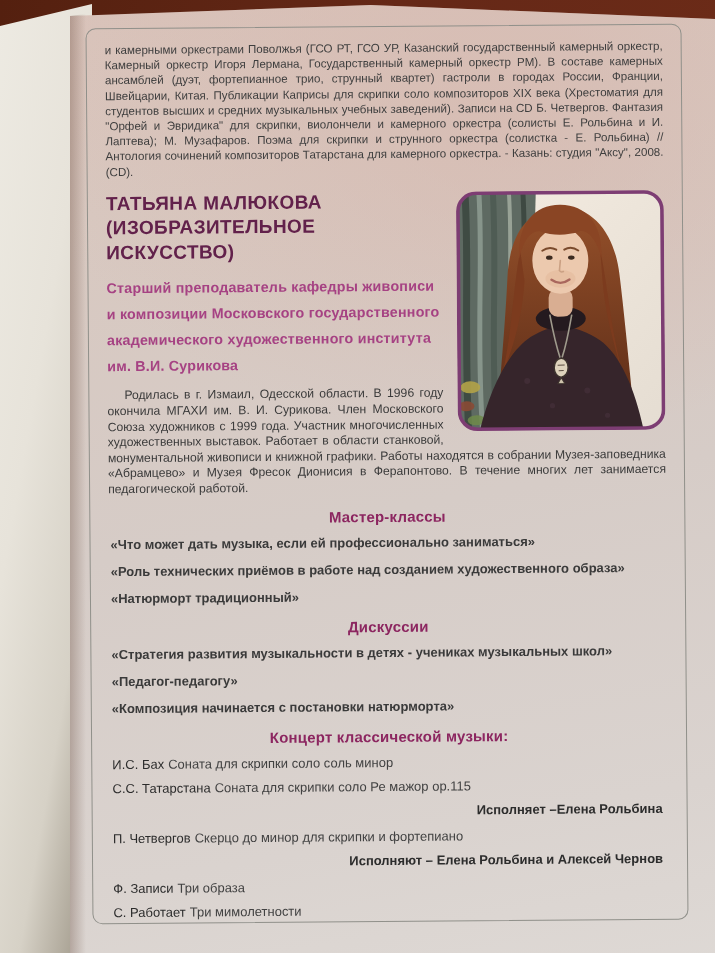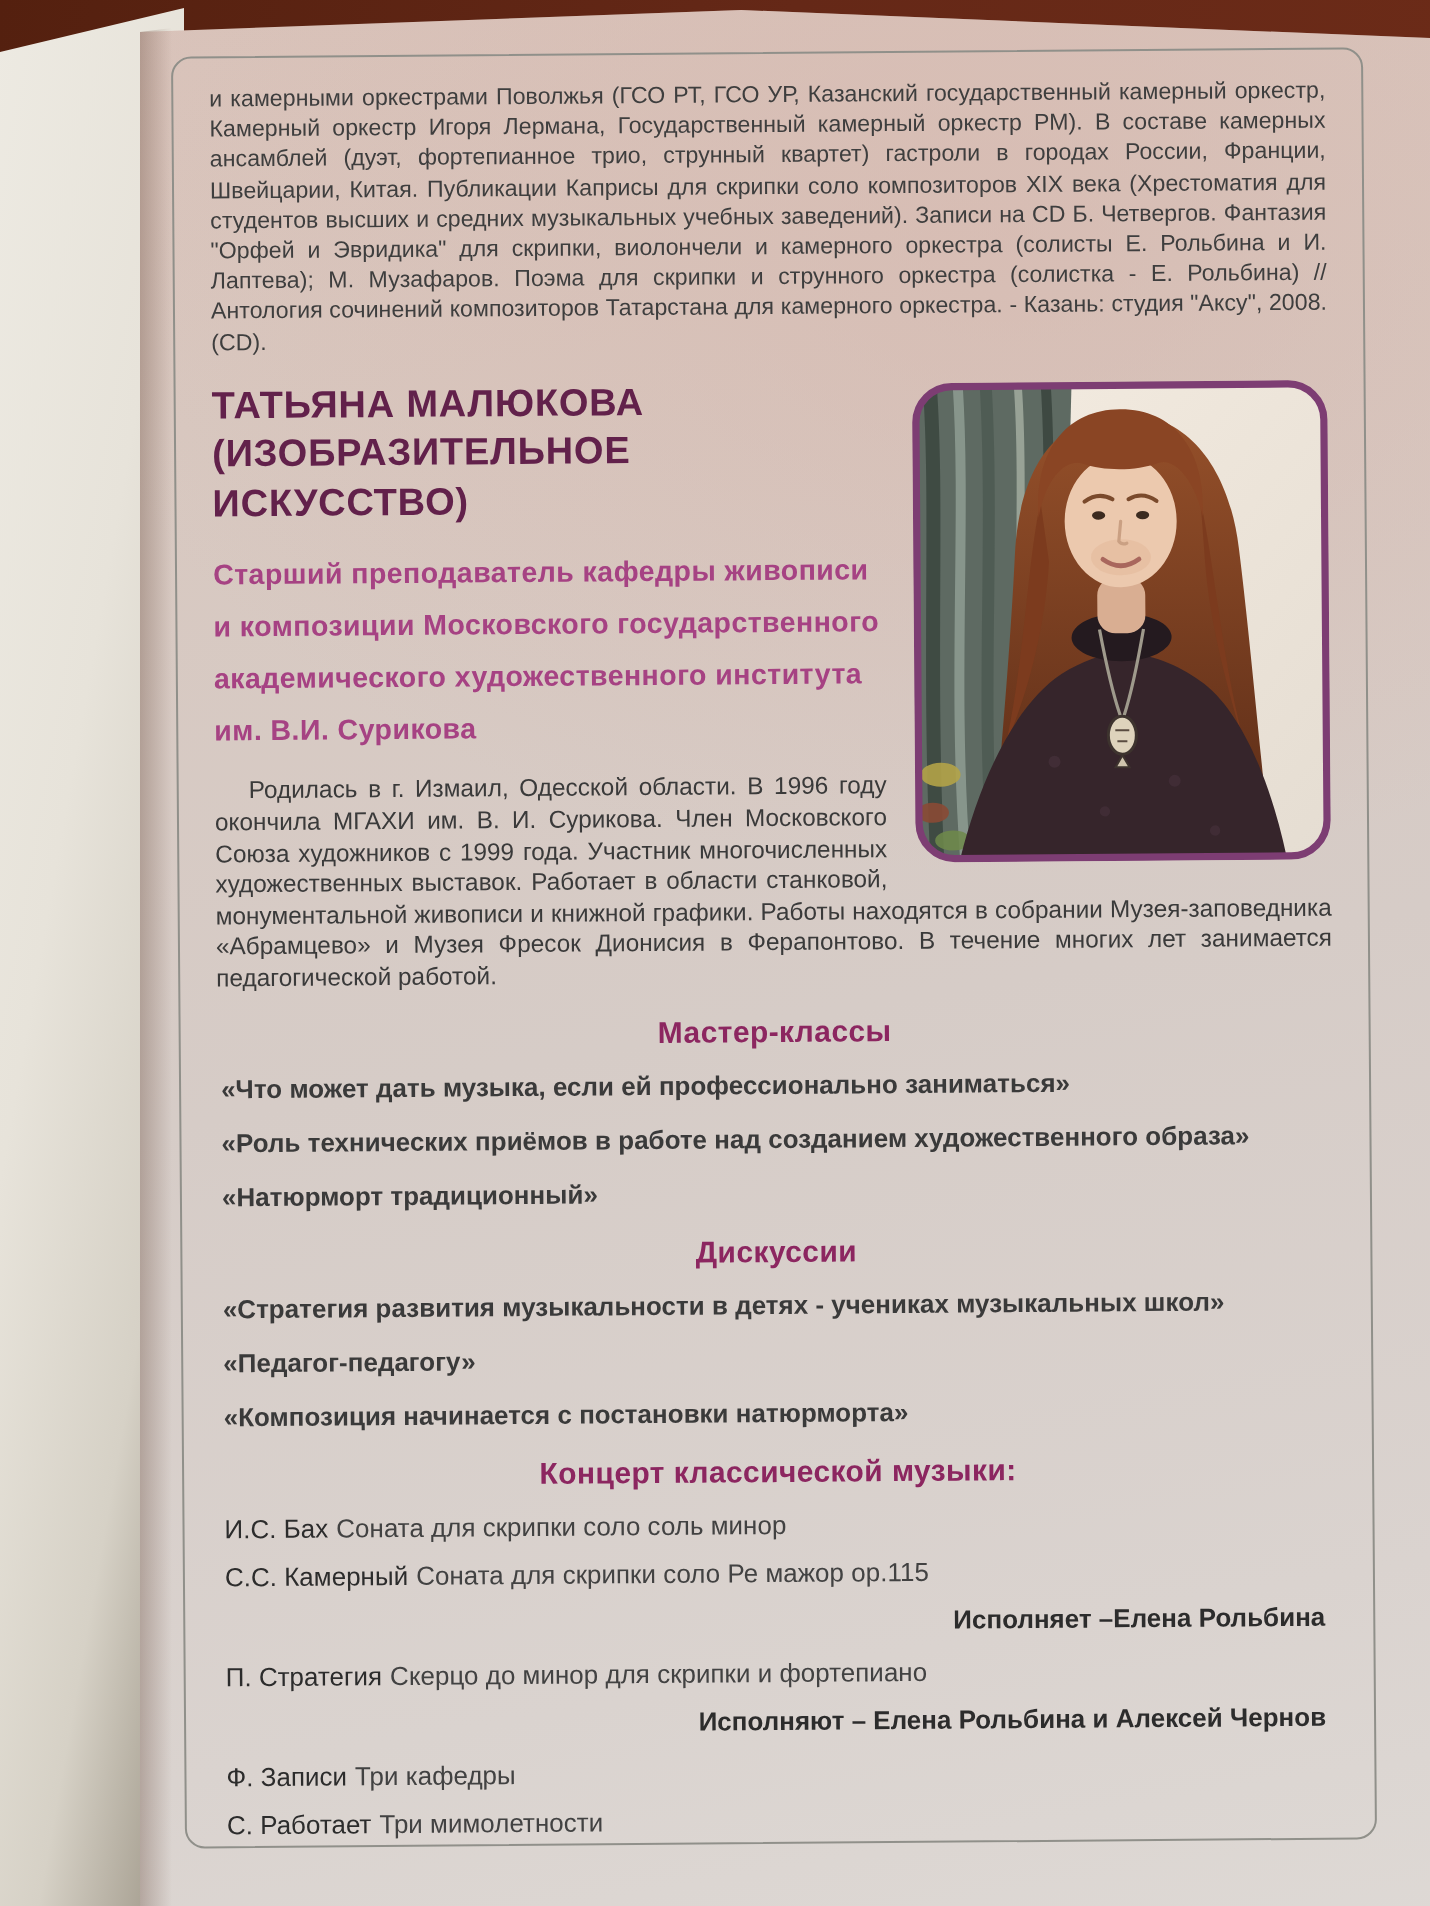--- a/index.html
+++ b/index.html
@@ -175,31 +175,31 @@
         <div class="sec-item">«Композиция начинается с постановки натюрморта»</div>
       </div>
 
       <div class="section">
         <div class="sec-head">Концерт классической музыки:</div>
 
         <div class="prow">
           <span class="comp">И.С. Бах</span><span class="piece">Соната для скрипки соло соль минор</span>
         </div>
         <div class="prow">
-          <span class="comp">С.С. Камерный</span><span class="piece">Соната для скрипки соло Ре мажор ор.115</span>
+          <span class="comp">С.С. Татарстана</span><span class="piece">Соната для скрипки соло Ре мажор ор.115</span>
         </div>
         <div class="performer">Исполняет –Елена Рольбина</div>
 
         <div class="prow">
-          <span class="comp">П. Стратегия</span><span class="piece">Скерцо до минор для скрипки и фортепиано</span>
+          <span class="comp">П. Четвергов</span><span class="piece">Скерцо до минор для скрипки и фортепиано</span>
         </div>
         <div class="performer">Исполняют – Елена Рольбина и Алексей Чернов</div>
 
         <div class="prow">
-          <span class="comp">Ф. Записи</span><span class="piece">Три кафедры</span>
+          <span class="comp">Ф. Записи</span><span class="piece">Три образа</span>
         </div>
         <div class="prow">
           <span class="comp">С. Работает</span><span class="piece">Три мимолетности</span>
         </div>
 
       </div>
 
     </div>
   </div>
   <div class="fold-shade"></div>

